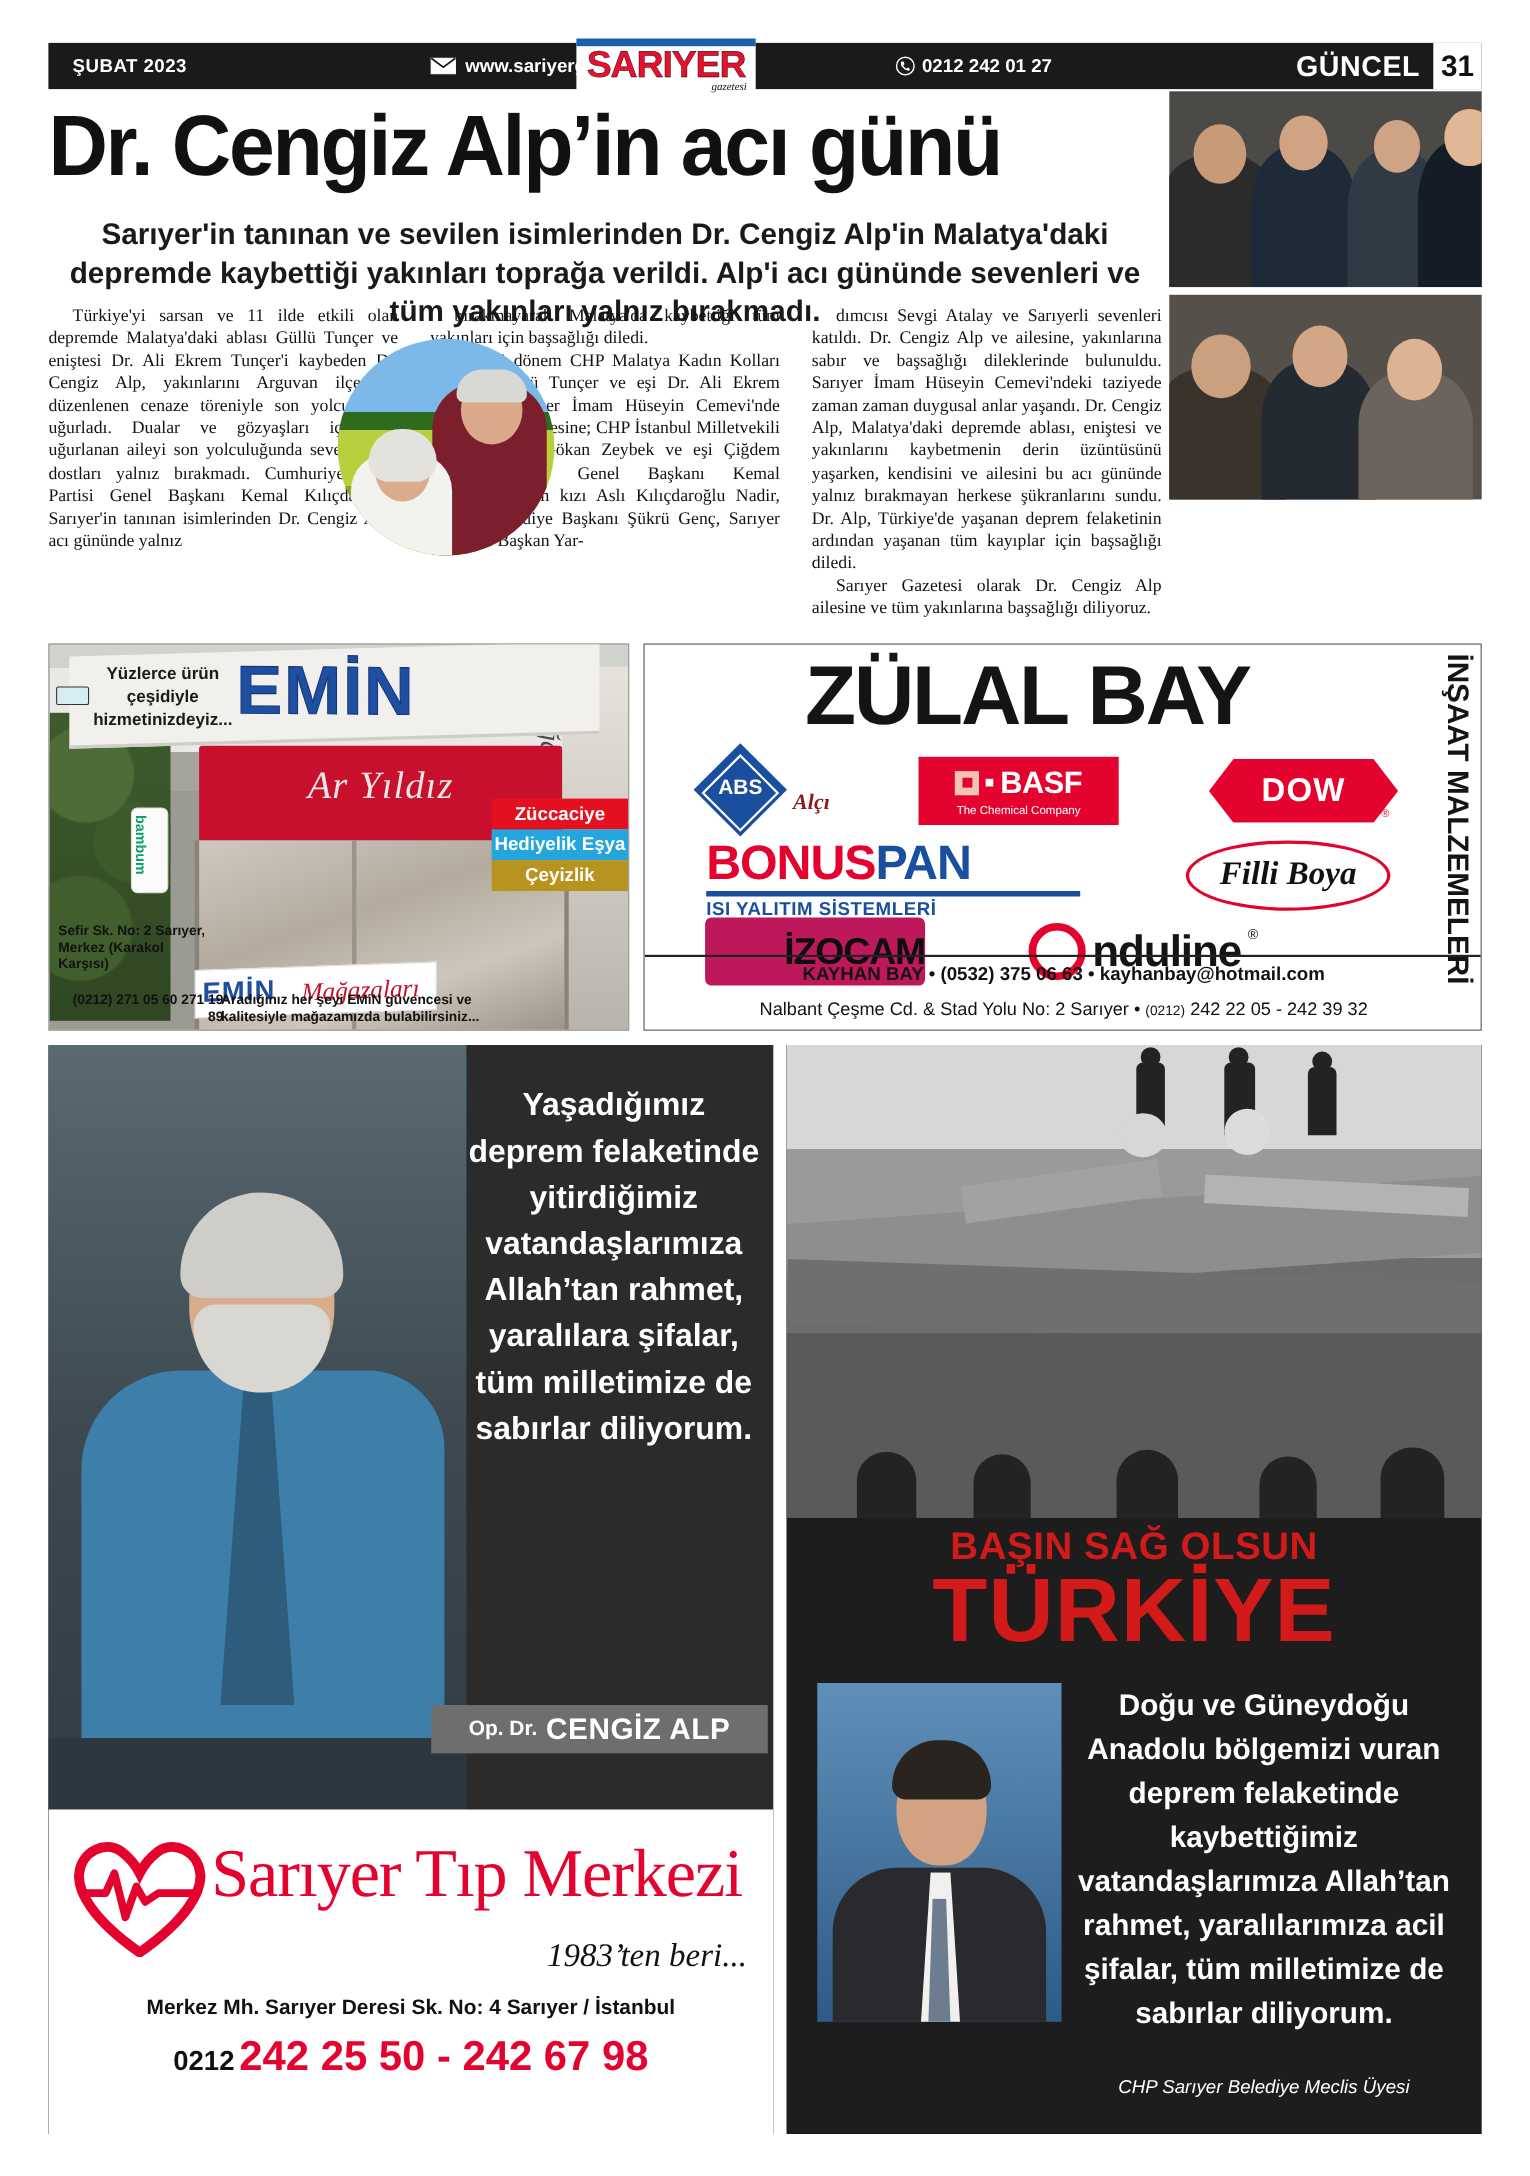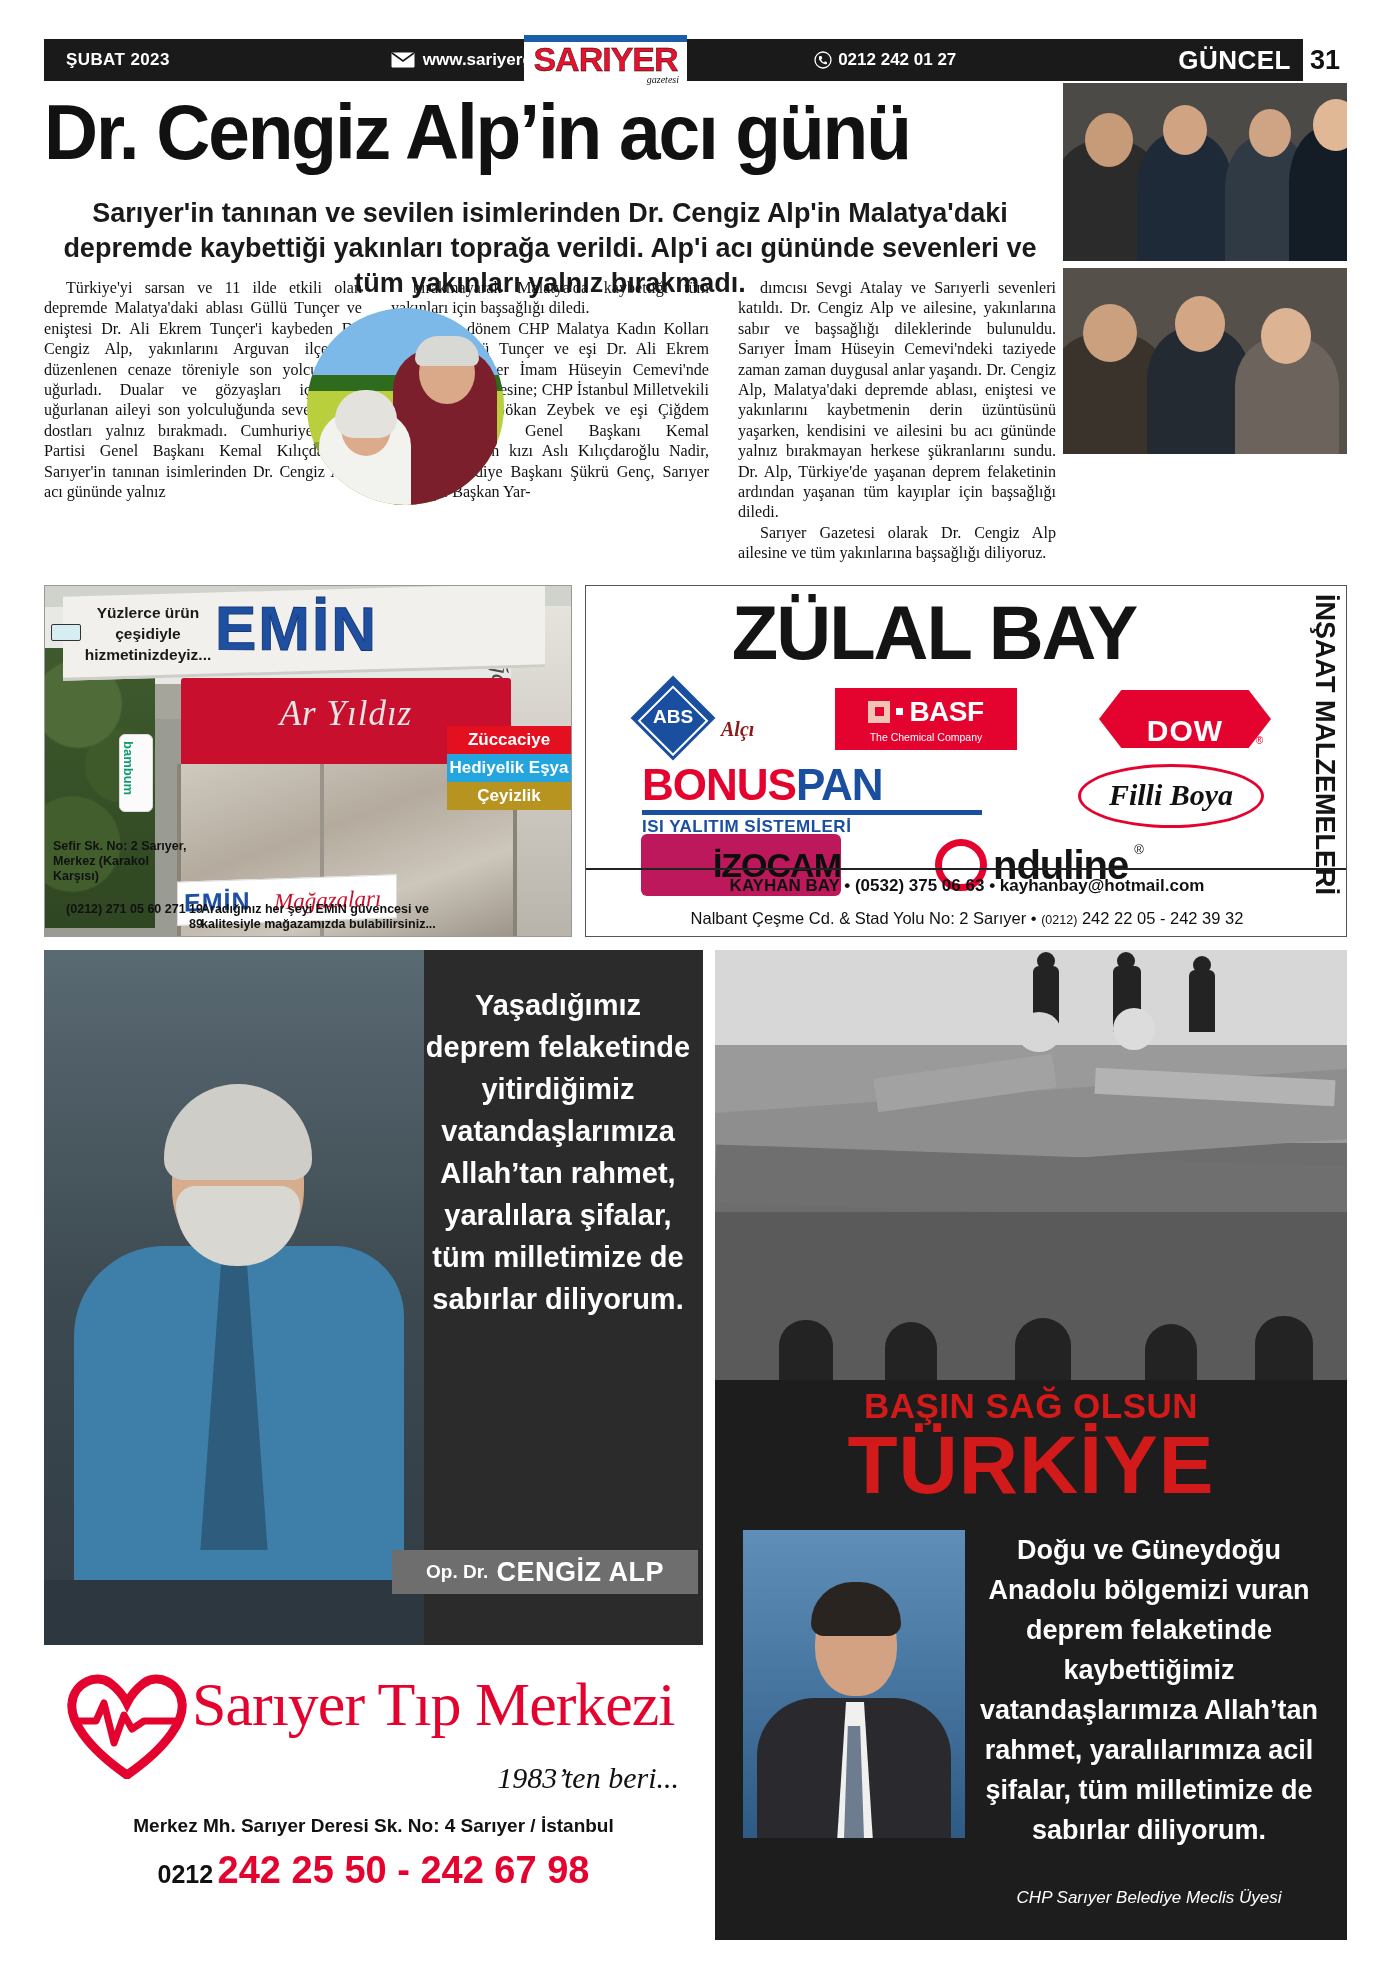--- a/index.html
+++ b/index.html
@@ -431,21 +431,20 @@
   .dow-logo { position: relative; width: 172px; height: 58px; }
   .dow-dia {
     position: absolute; left: 0; top: 0; width: 172px; height: 58px;
     background: #e4032e;
     clip-path: polygon(0% 50%, 13% 0%, 87% 0%, 100% 50%, 87% 100%, 13% 100%);
   }
   .dow-txt {
     position: absolute; left: 0; top: 12px; width: 100%;
     text-align:center; font-size: 30px; font-weight: 900; color: #fff;
     letter-spacing: 1px;
-    margin-top: 12px;
   }
   .dow-r { position:absolute; right: 8px; bottom: 2px; font-size: 10px; color:#e4032e; }
 
   .bonuspan {
     position: relative; width: 340px; height: 72px;
   }
   .bonuspan .bp-line1 {
     font-size: 44px; font-weight: 900; letter-spacing: -1px; line-height: 46px;
   }
   .bonuspan .bp-red { color: #e4032e; }

